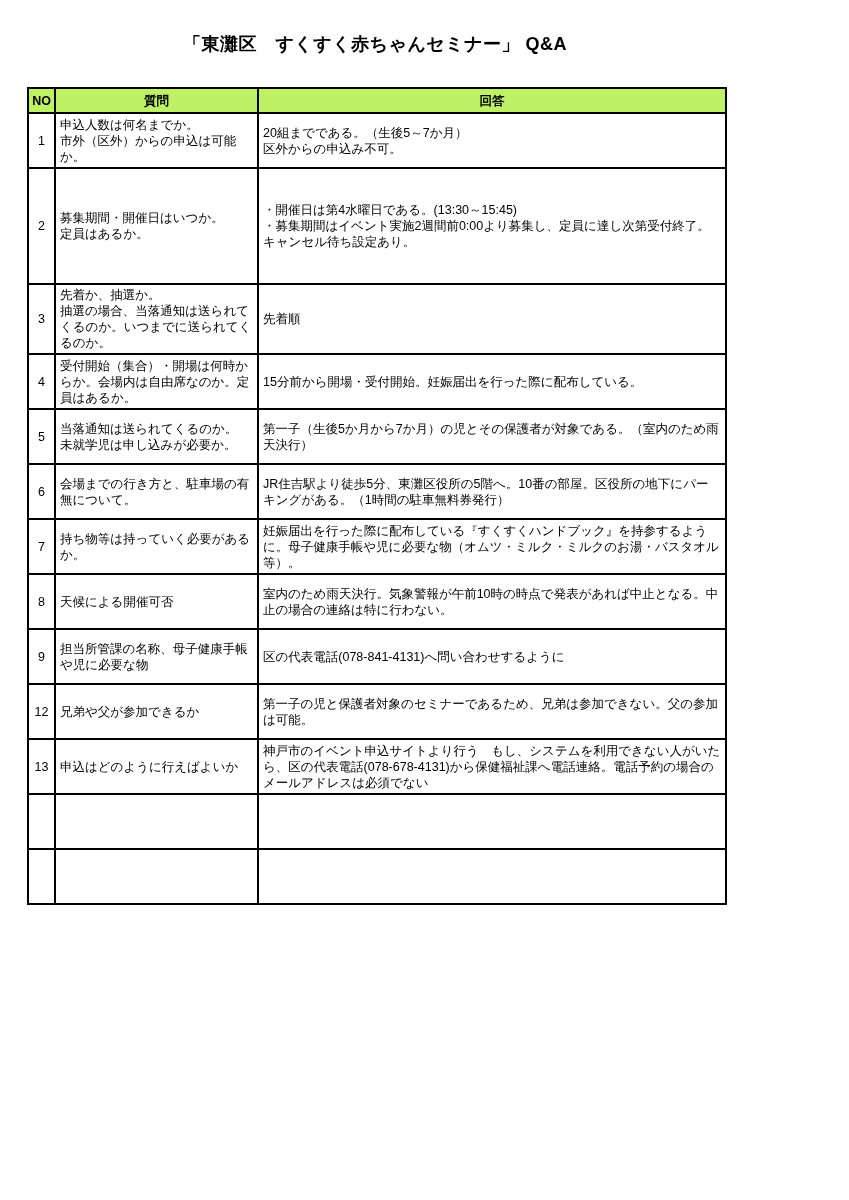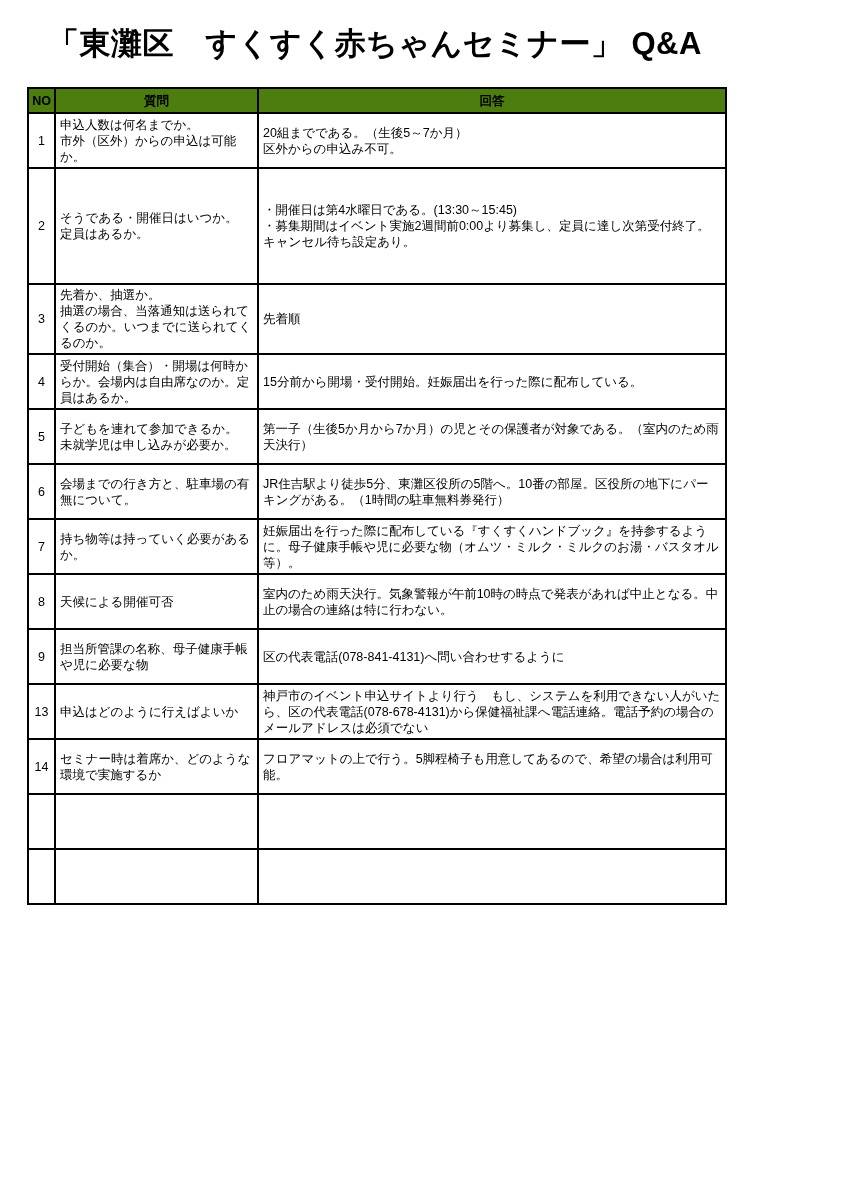--- a/index.html
+++ b/index.html
@@ -10,21 +10,21 @@
     color: #000000;
   }
   body { height: 1200px; overflow: hidden; }
 
   .sheet { padding-top: 26px; }
 
   .doc-title {
     width: 696px;
     margin-left: 27px;
     text-align: center;
-    font-size: 31px;
+    font-size: 18px;
     font-weight: bold;
     letter-spacing: 0.5px;
     line-height: 36px;
     margin-bottom: 25px;
     white-space: nowrap;
   }
 
   table.qa-table {
     border-collapse: collapse;
     table-layout: fixed;
@@ -38,21 +38,21 @@
   table.qa-table th,
   table.qa-table td {
     border: 2px solid #000000;
     vertical-align: middle;
     font-size: 12.5px;
     line-height: 16px;
     overflow: hidden;
   }
 
   tr.head-row th {
-    background: #4d7c0f;
+    background: #bef264;
     height: 25px;
     font-weight: bold;
     text-align: center;
     padding: 1px 2px;
   }
 
   td.no {
     text-align: center;
     padding: 1px;
   }
@@ -89,39 +89,39 @@
     <tbody>
       <tr class="qa-row">
         <td class="no">1</td>
         <td class="q">申込人数は何名までか。
 市外（区外）からの申込は可能か。</td>
         <td class="a">20組までである。（生後5～7か月）
 区外からの申込み不可。</td>
       </tr>
       <tr class="qa-row tall">
         <td class="no">2</td>
-        <td class="q">そうである・開催日はいつか。
+        <td class="q">募集期間・開催日はいつか。
 定員はあるか。</td>
         <td class="a">・開催日は第4水曜日である。(13:30～15:45)
 ・募集期間はイベント実施2週間前0:00より募集し、定員に達し次第受付終了。キャンセル待ち設定あり。</td>
       </tr>
       <tr class="qa-row">
         <td class="no">3</td>
         <td class="q">先着か、抽選か。
 抽選の場合、当落通知は送られてくるのか。いつまでに送られてくるのか。</td>
         <td class="a">先着順</td>
       </tr>
       <tr class="qa-row">
         <td class="no">4</td>
         <td class="q">受付開始（集合）・開場は何時からか。会場内は自由席なのか。定員はあるか。</td>
         <td class="a">15分前から開場・受付開始。妊娠届出を行った際に配布している。</td>
       </tr>
       <tr class="qa-row">
         <td class="no">5</td>
-        <td class="q">子どもを連れて参加できるか。
+        <td class="q">当落通知は送られてくるのか。
 未就学児は申し込みが必要か。</td>
         <td class="a">第一子（生後5か月から7か月）の児とその保護者が対象である。（室内のため雨天決行）</td>
       </tr>
       <tr class="qa-row">
         <td class="no">6</td>
         <td class="q">会場までの行き方と、駐車場の有無について。</td>
         <td class="a">JR住吉駅より徒歩5分、東灘区役所の5階へ。10番の部屋。区役所の地下にパーキングがある。（1時間の駐車無料券発行）</td>
       </tr>
       <tr class="qa-row">
         <td class="no">7</td>
@@ -132,28 +132,28 @@
         <td class="no">8</td>
         <td class="q">天候による開催可否</td>
         <td class="a">室内のため雨天決行。気象警報が午前10時の時点で発表があれば中止となる。中止の場合の連絡は特に行わない。</td>
       </tr>
       <tr class="qa-row">
         <td class="no">9</td>
         <td class="q">担当所管課の名称、母子健康手帳や児に必要な物</td>
         <td class="a">区の代表電話(078-841-4131)へ問い合わせするように</td>
       </tr>
       <tr class="qa-row">
+        <td class="no">12</td>
+        <td class="q">兄弟や父が参加できるか</td>
+        <td class="a">第一子の児と保護者対象のセミナーであるため、兄弟は参加できない。父の参加は可能。</td>
+      </tr>
+      <tr class="qa-row">
         <td class="no">13</td>
         <td class="q">申込はどのように行えばよいか</td>
         <td class="a">神戸市のイベント申込サイトより行う　もし、システムを利用できない人がいたら、区の代表電話(078-678-4131)から保健福祉課へ電話連絡。電話予約の場合のメールアドレスは必須でない</td>
-      </tr>
-      <tr class="qa-row">
-        <td class="no">14</td>
-        <td class="q">セミナー時は着席か、どのような環境で実施するか</td>
-        <td class="a">フロアマットの上で行う。5脚程椅子も用意してあるので、希望の場合は利用可能。</td>
       </tr>
       <tr class="qa-row">
         <td class="no"></td>
         <td class="q"></td>
         <td class="a"></td>
       </tr>
       <tr class="qa-row">
         <td class="no"></td>
         <td class="q"></td>
         <td class="a"></td>

